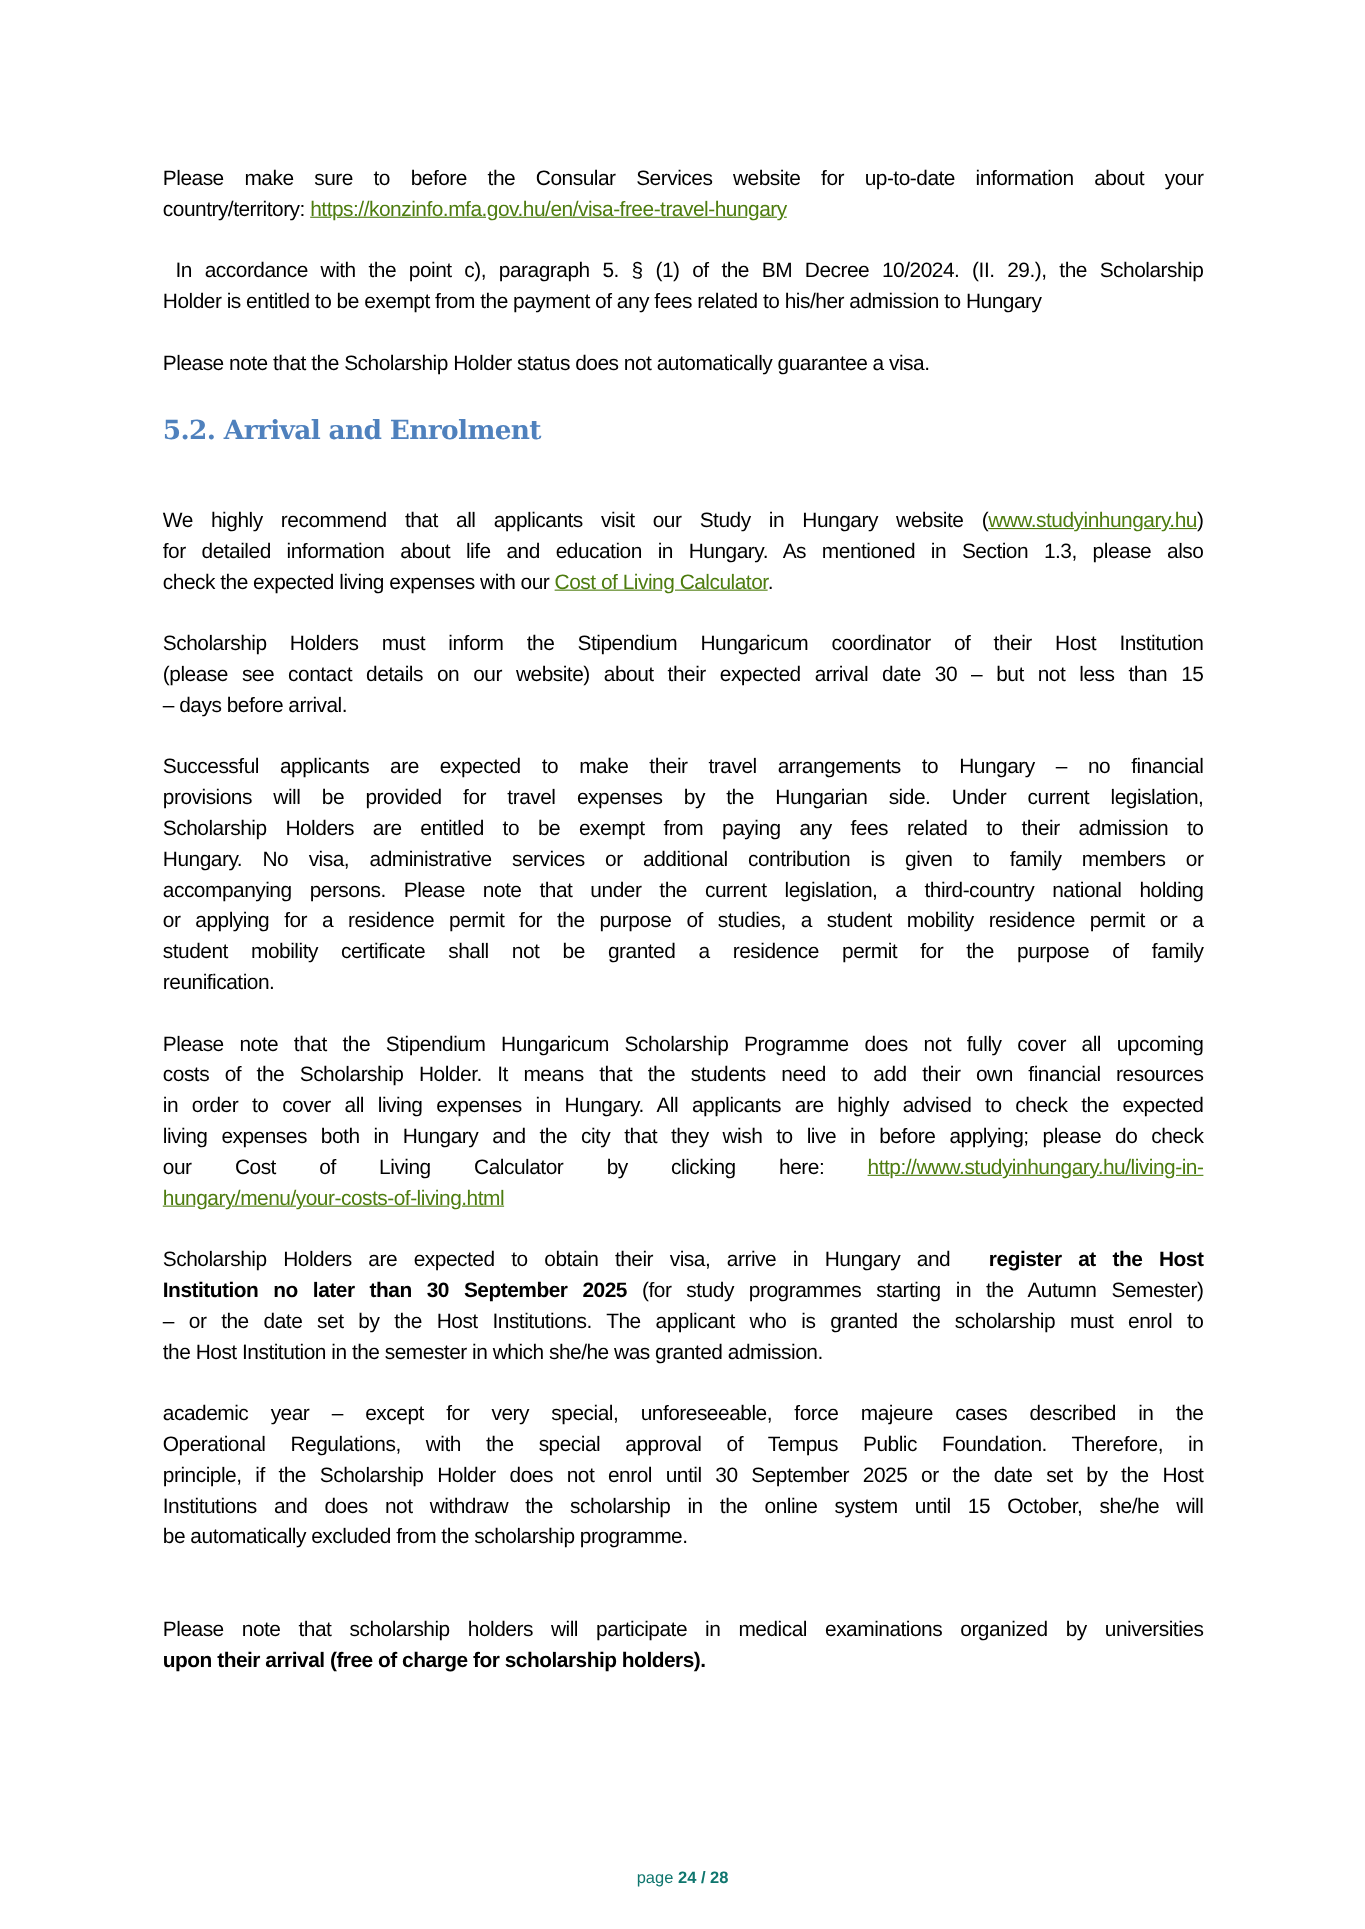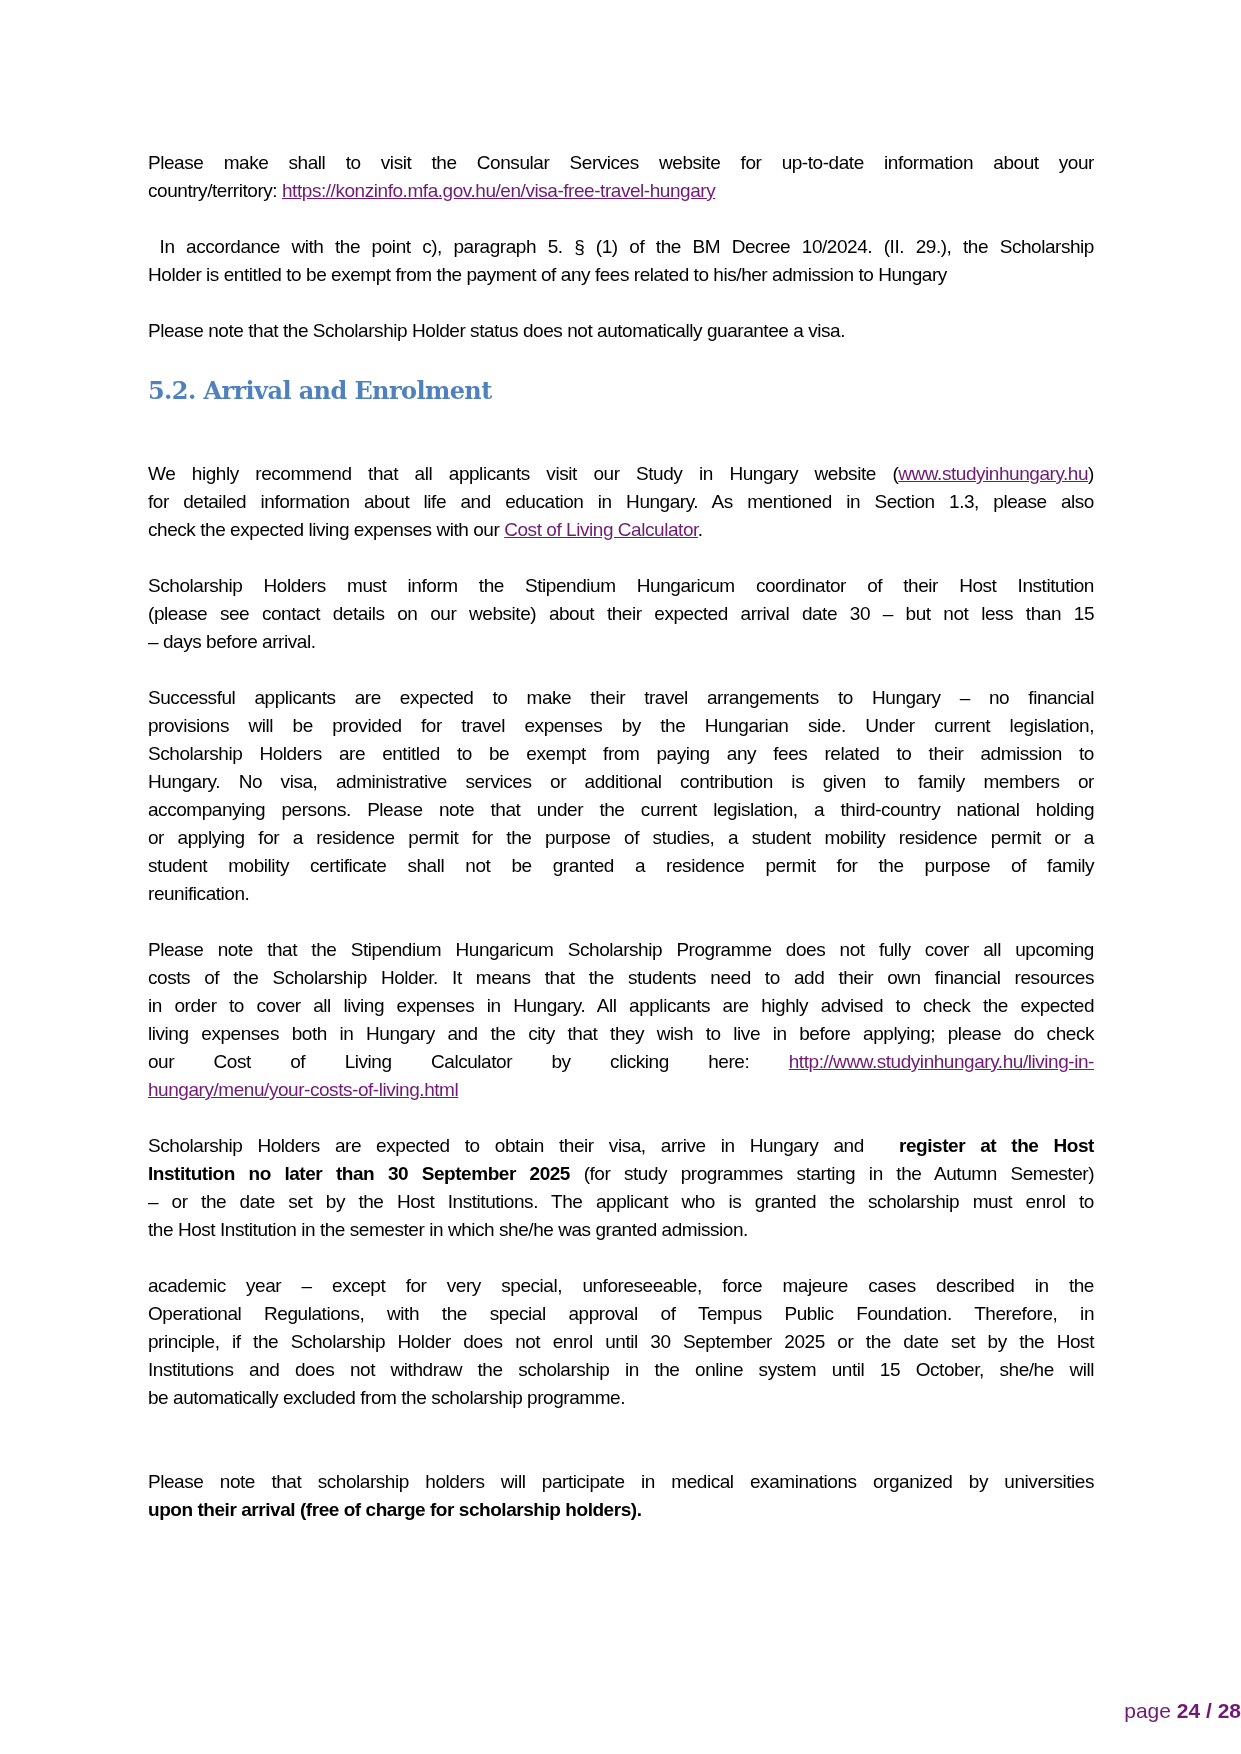--- a/index.html
+++ b/index.html
@@ -1,31 +1,31 @@
 <!DOCTYPE html>
 <html><head>
 <meta charset="utf-8">
 <style>
   html, body { margin: 0; padding: 0; background: #ffffff; }
   body { width: 1241px; height: 1754px; position: relative; overflow: hidden; }
   .page { position: absolute; left: 0; top: 0; width: 1241px; height: 1754px; background: #fff; }
   .block { position: absolute; left: 148px; width: 946px; font-family: "Liberation Sans", sans-serif; font-size: 19px; color: #000; }
   .line { display: block; height: 28px; line-height: 28px; white-space: nowrap; text-align: justify; text-align-last: justify; letter-spacing: -0.45px; word-spacing: 0px; overflow: visible; }
   .line.last { text-align-last: left; }
-  a.link { color: #701a75; text-decoration: underline; }
+  a.link { color: #4d7c0f; text-decoration: underline; }
   b { font-weight: bold; }
   .heading { position: absolute; left: 148px; top: 376px; font-family: "DejaVu Serif", serif; font-weight: bold; font-size: 24px; color: #4f81bd; letter-spacing: -0.6px; }
-  .pagenum { position: absolute; left: 0; width: 1241px; top: 1699px; text-align: right; font-family: "Liberation Sans", sans-serif; font-size: 21px; color: #701a75; }
+  .pagenum { position: absolute; left: 0; width: 1241px; top: 1699px; text-align: center; font-family: "Liberation Sans", sans-serif; font-size: 15px; color: #0f766e; }
 </style>
 </head>
 <body>
 
 <div class="page">
   <div class="block" style="top:149px;">
-      <span class="line"><span style="white-space: pre;">Please make shall to visit the Consular Services website for up-to-date information about your</span></span>
+      <span class="line"><span style="white-space: pre;">Please make sure to before the Consular Services website for up-to-date information about your</span></span>
       <span class="line last"><span style="white-space: pre;">country/territory: </span><a class="link" style="white-space: pre;">https://konzinfo.mfa.gov.hu/en/visa-free-travel-hungary</a></span>
     </div>
   <div class="block" style="top:233px;">
       <span class="line"><span style="white-space: pre;"> In accordance with the point c), paragraph 5. § (1) of the BM Decree 10/2024. (II. 29.), the Scholarship</span></span>
       <span class="line last"><span style="white-space: pre;">Holder is entitled to be exempt from the payment of any fees related to his/her admission to Hungary</span></span>
     </div>
   <div class="block" style="top:317px;">
       <span class="line last"><span style="white-space: pre;">Please note that the Scholarship Holder status does not automatically guarantee a visa.</span></span>
     </div>
 

